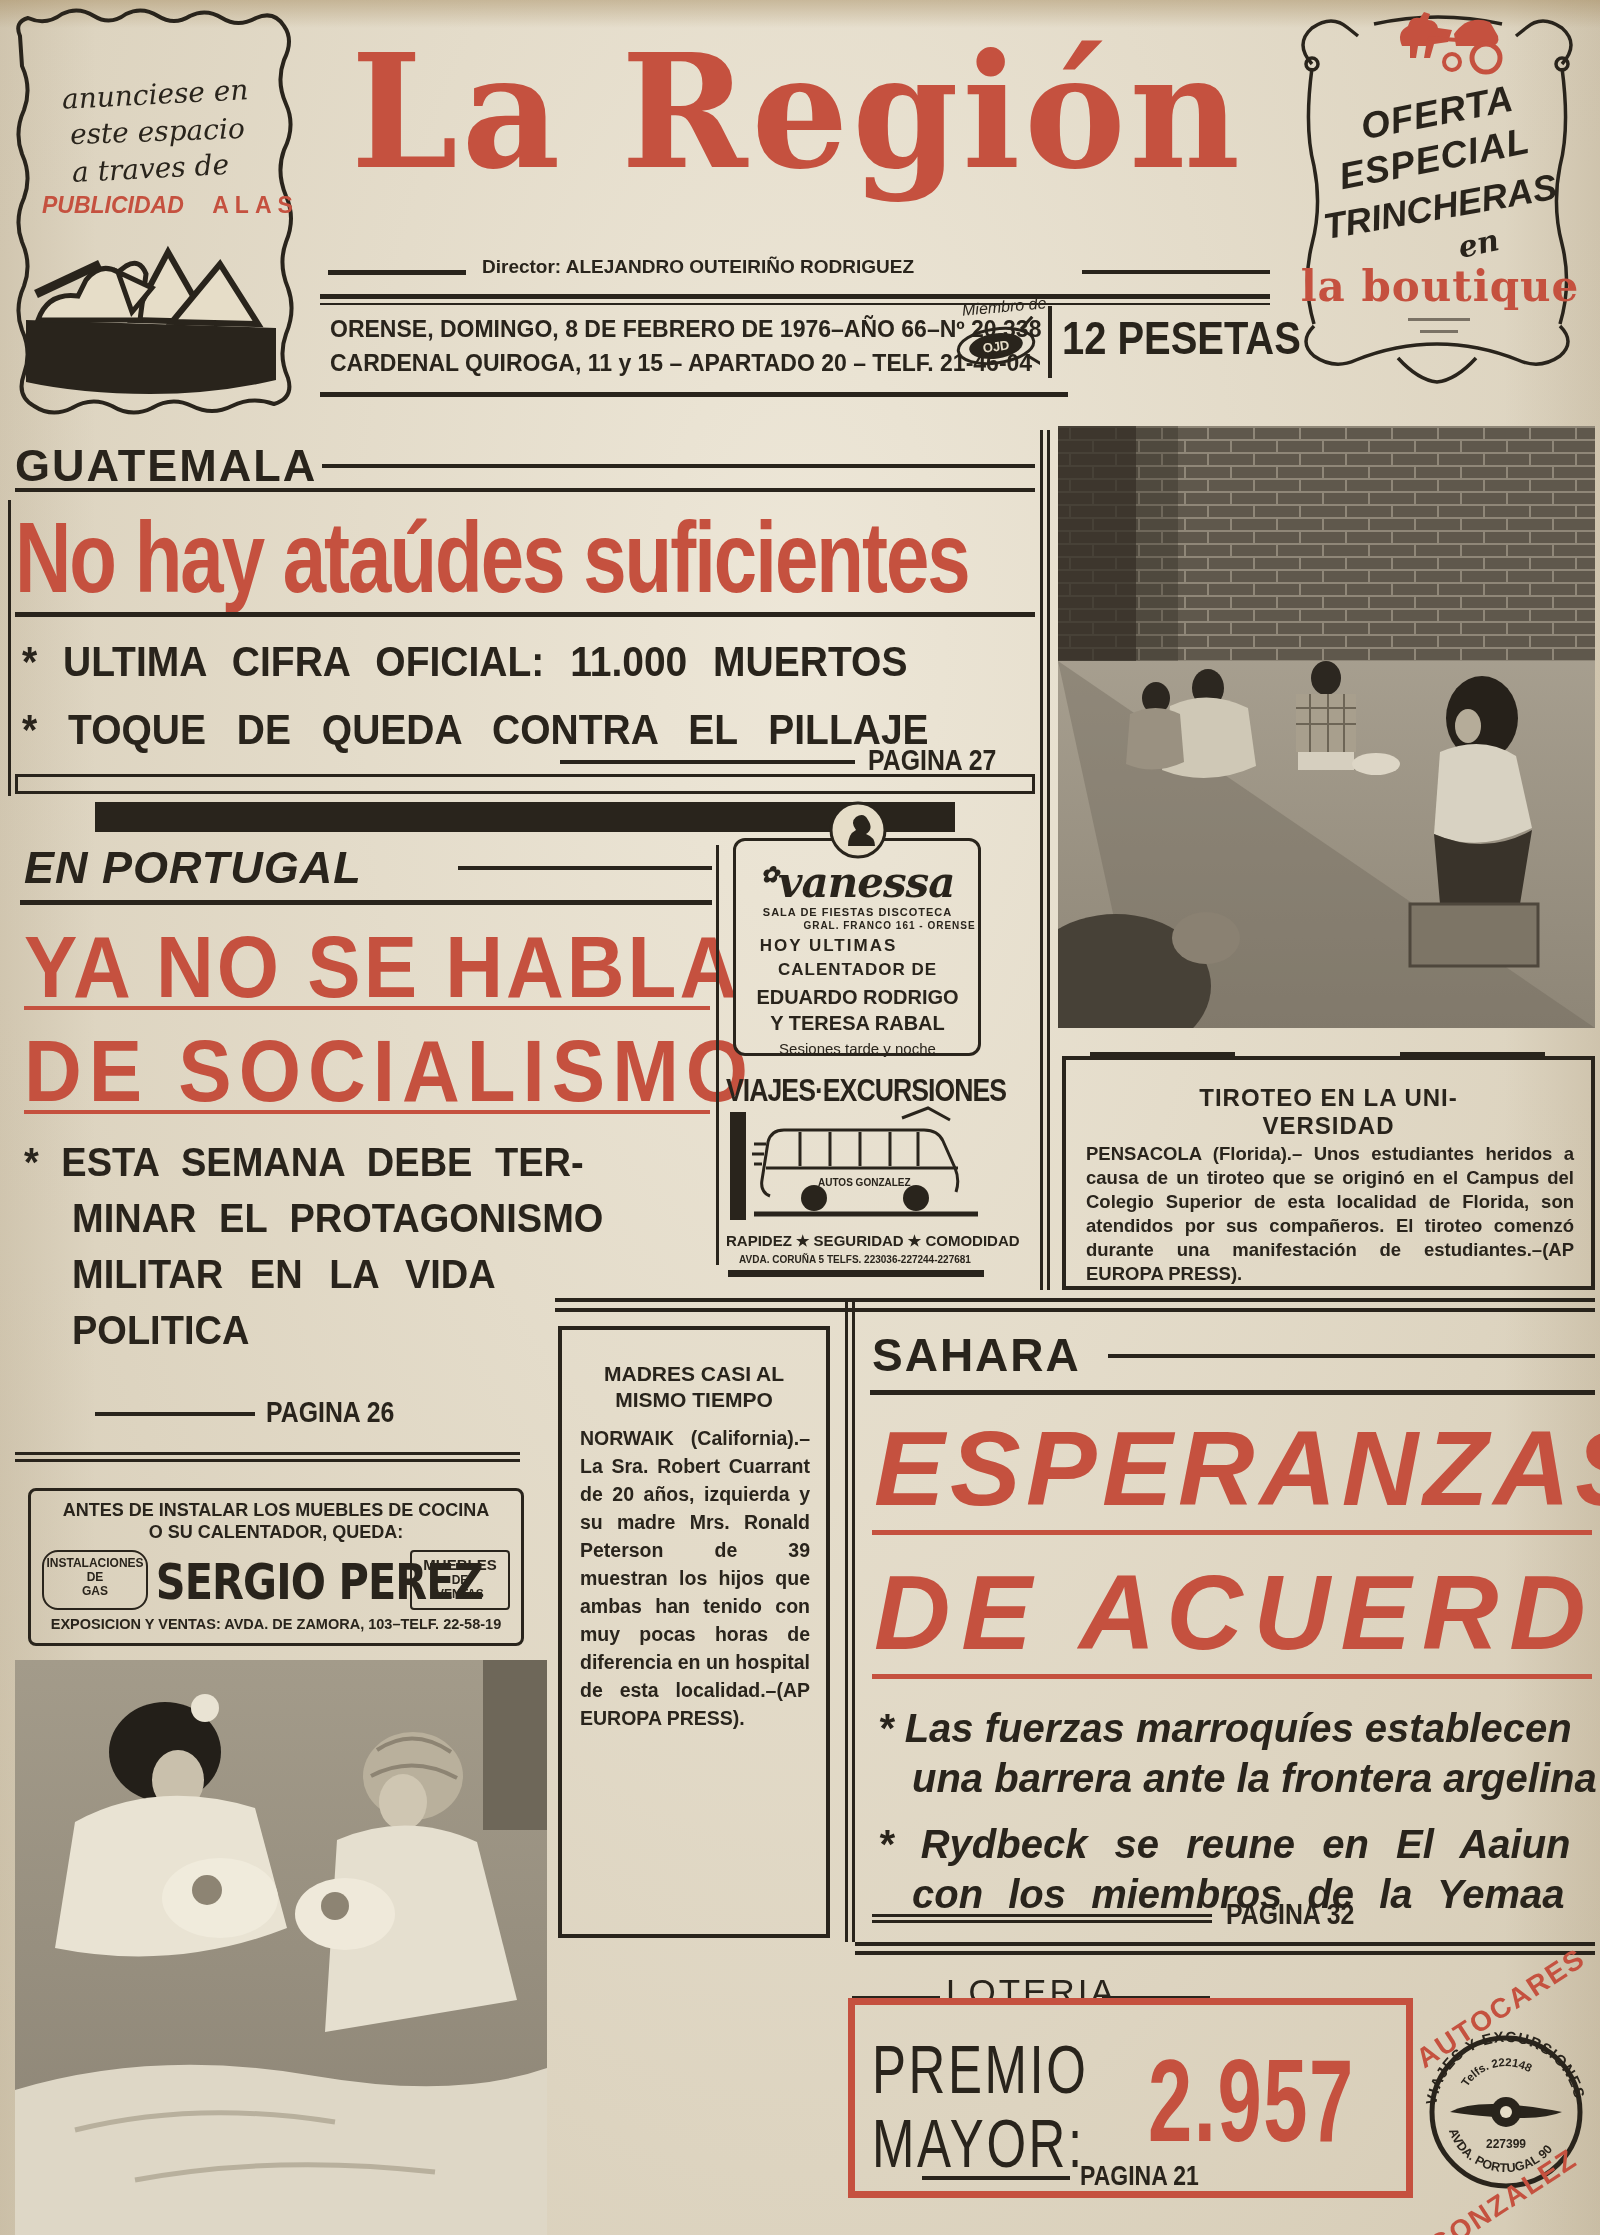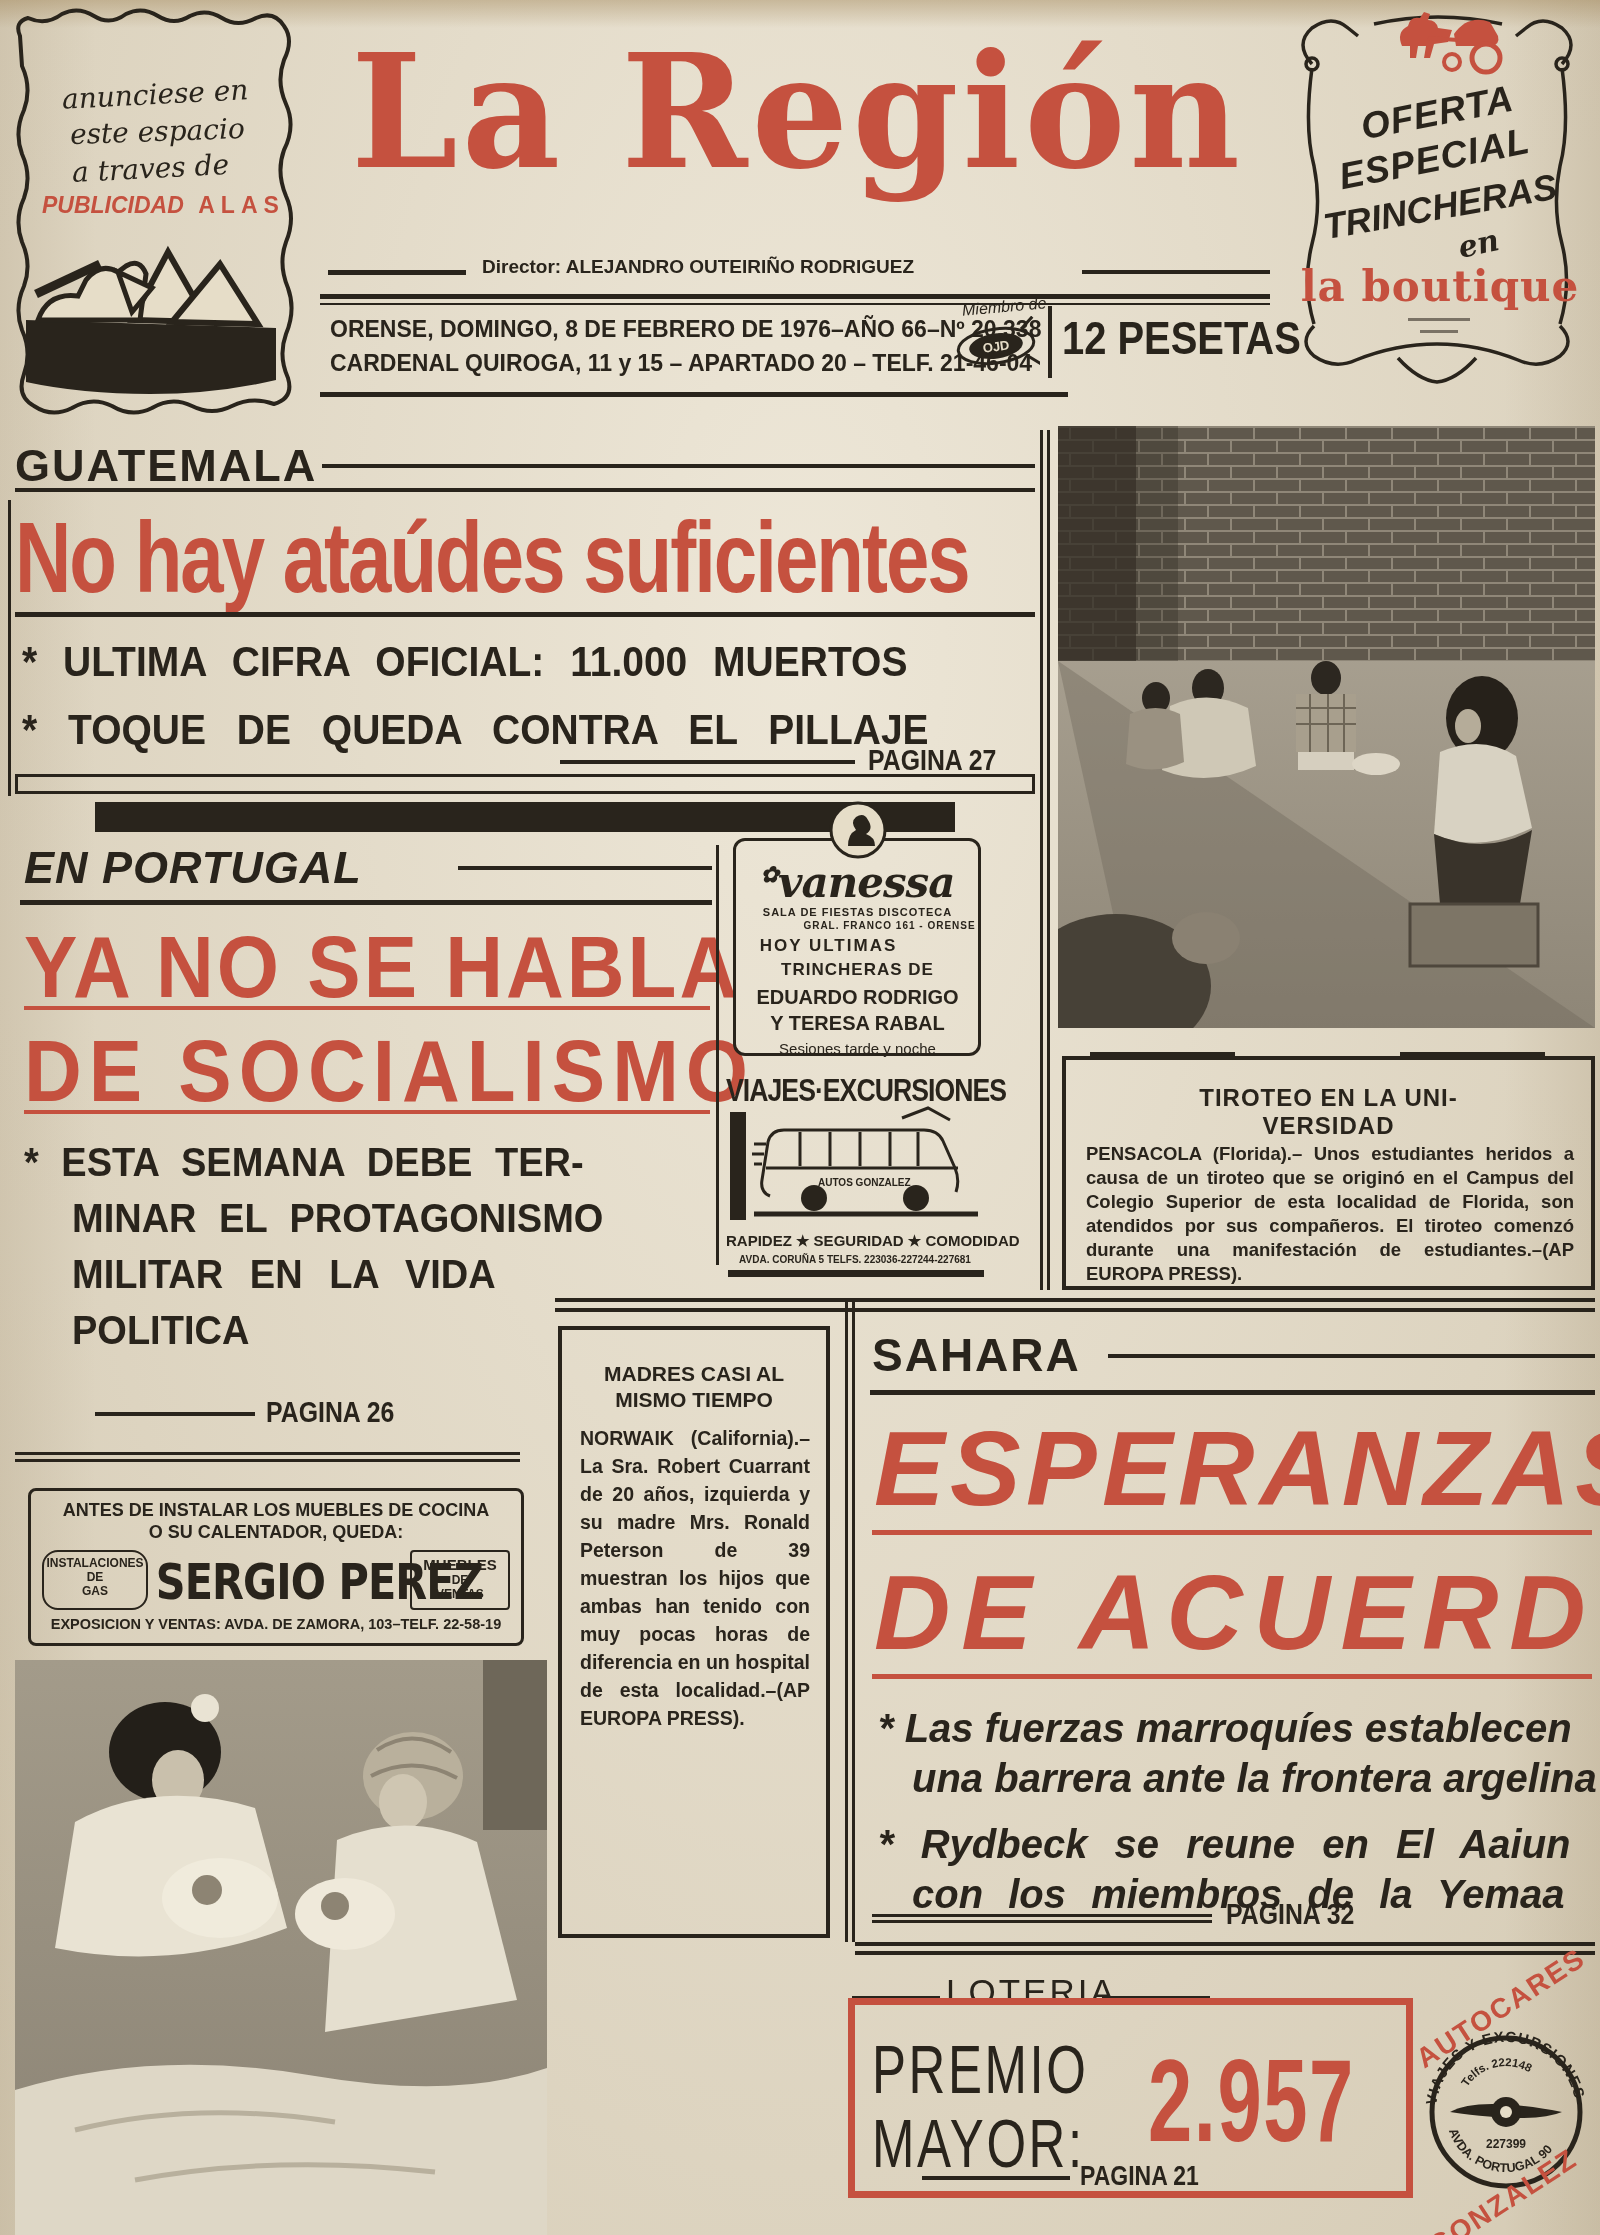--- a/index.html
+++ b/index.html
@@ -31,21 +31,21 @@
 
   <div>
     <svg class="ab" style="left:4px;top:4px" width="300" height="418" viewBox="0 0 300 418">
       <path d="M16,32 Q10,18 24,14 Q42,22 58,10 Q74,2 90,12 Q106,22 122,10 Q138,2 154,12 Q170,22 186,12 Q202,4 218,14 Q234,24 252,14 Q270,6 280,22 Q290,36 280,56 Q272,78 282,100 Q292,122 280,146 Q272,168 282,192 Q292,214 282,238 Q274,260 284,284 Q292,306 282,330 Q274,352 284,374 Q290,394 270,400 Q248,392 228,402 Q208,412 188,402 Q168,392 148,404 Q128,414 108,402 Q88,392 68,404 Q48,414 30,402 Q12,392 20,370 Q28,348 18,326 Q10,304 20,282 Q28,260 18,238 Q10,216 20,194 Q28,172 18,150 Q10,128 20,106 Q28,84 18,62 Z" fill="none" stroke="#29241c" stroke-width="4"></path>
     </svg>
     <div class="ab i serif nw" style="left:62px;top:78px;font-size:28px;transform:rotate(-3deg)">anunciese en</div>
     <div class="ab i serif nw" style="left:70px;top:115px;font-size:28px;transform:rotate(-2deg)">este espacio</div>
     <div class="ab i serif nw" style="left:72px;top:152px;font-size:28px;transform:rotate(-3deg)">a traves de</div>
     <div class="ab nw" style="left:42px;top:192px;font-size:23px">
       <span class="b red i">PUBLICIDAD</span>
-      <span class="b red" style="letter-spacing:6px;margin-left:8px">ALAS</span>
+      <span class="b red" style="letter-spacing:6px;margin-left:22px">ALAS</span>
     </div>
     <svg class="ab" style="left:20px;top:222px" width="262" height="190" viewBox="0 0 262 190">
       <path d="M6,98 L256,106 L256,158 Q196,172 130,172 Q62,172 6,160 Z" fill="#29241c"></path>
       <path d="M112,98 L148,30 L188,100 Z" fill="#e6ddc8" stroke="#29241c" stroke-width="6"></path>
       <path d="M152,100 L200,42 L238,102 Z" fill="#e6ddc8" stroke="#29241c" stroke-width="6"></path>
       <path d="M18,98 Q28,70 58,74 L66,58 Q80,40 98,50 L106,44 Q120,36 126,52 L120,98 Z" fill="#e6ddc8" stroke="#29241c" stroke-width="5"></path>
       <path d="M16,72 L80,42" stroke="#29241c" stroke-width="9" fill="none"></path>
       <path d="M98,50 L132,66 L112,90 Z" fill="#e6ddc8" stroke="#29241c" stroke-width="5"></path>
     </svg>
   </div>
@@ -176,21 +176,21 @@
   <div>
     <div class="ab" style="left:733px;top:838px;width:248px;height:218px;border:3px solid #29241c;border-radius:12px"></div>
     <svg class="ab" style="left:826px;top:800px" width="64" height="64" viewBox="0 0 64 64">
       <circle cx="32" cy="30" r="27" fill="#e6ddc8" stroke="#29241c" stroke-width="3"></circle>
       <path d="M22,46 Q22,34 30,30 Q24,22 30,17 Q38,12 42,20 Q48,29 40,34 Q49,37 49,46 Z" fill="#29241c"></path>
     </svg>
     <div class="ab serif b i ctr nw" style="left:745px;top:858px;width:225px;font-size:42px;letter-spacing:-1px"><span style="font-size:22px;vertical-align:super">✿</span><span>vanessa</span></div>
     <div class="ab b ctr nw" style="left:745px;top:906px;width:225px;font-size:11px;letter-spacing:1px">SALA DE FIESTAS DISCOTECA</div>
     <div class="ab b ctr nw" style="left:777px;top:920px;width:225px;font-size:10px;letter-spacing:1px">GRAL. FRANCO 161 - ORENSE</div>
     <div class="ab b ctr nw" style="left:716px;top:936px;width:225px;font-size:17px;letter-spacing:2px">HOY ULTIMAS</div>
-    <div class="ab b ctr nw" style="left:745px;top:960px;width:225px;font-size:17px;letter-spacing:1px">TRINCHERAS DE</div>
+    <div class="ab b ctr nw" style="left:745px;top:960px;width:225px;font-size:17px;letter-spacing:1px">CALENTADOR DE</div>
     <div class="ab b ctr nw" style="left:745px;top:986px;width:225px;font-size:20px">EDUARDO RODRIGO</div>
     <div class="ab b ctr nw" style="left:745px;top:1012px;width:225px;font-size:20px">Y TERESA RABAL</div>
     <div class="ab ctr nw" style="left:745px;top:1040px;width:225px;font-size:15px">Sesiones tarde y noche</div>
   </div>
 
   <div>
     <div class="ab b ctr nw" style="left:726px;top:1072px;width:258px;font-size:28px;letter-spacing:-1px;transform:scale(.95,1.15);transform-origin:top left">VIAJES·EXCURSIONES</div>
     <div class="rule" style="left:730px;top:1112px;width:16px;height:108px"></div>
     <svg class="ab" style="left:752px;top:1100px" width="230" height="128" viewBox="0 0 230 128">
       <g fill="none" stroke="#29241c" stroke-width="3">

